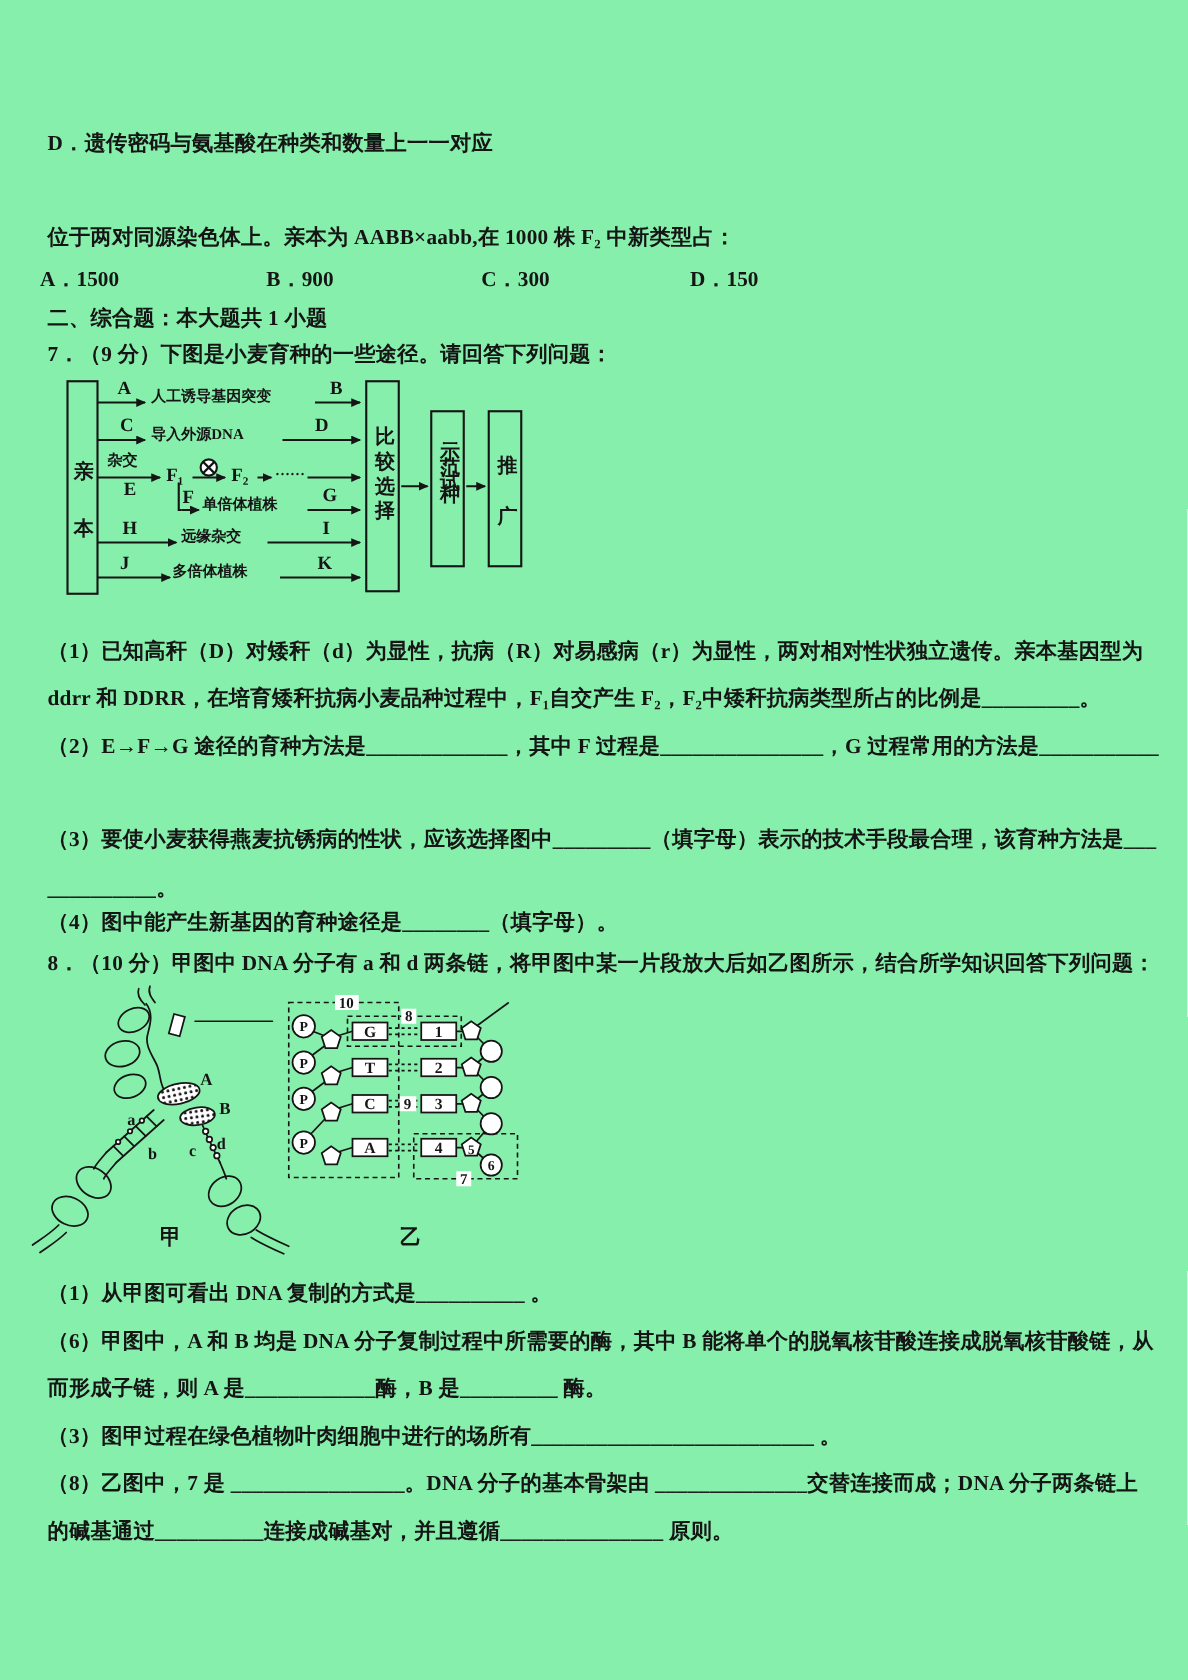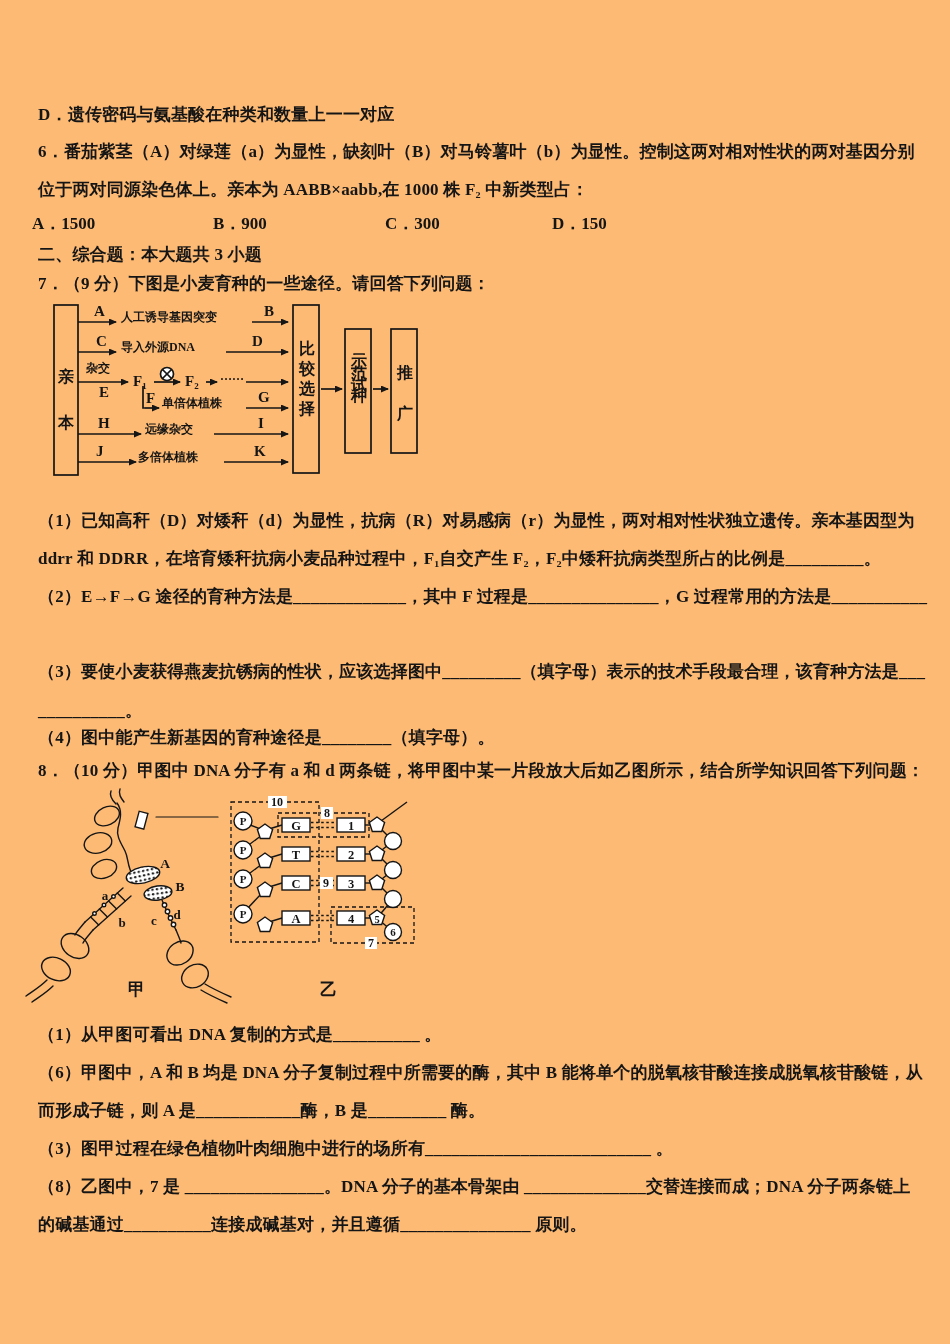--- a/index.html
+++ b/index.html
@@ -1,42 +1,41 @@
 <!DOCTYPE html>
 <html><head>
 <meta charset="utf-8">
 <style>
   html,body{margin:0;padding:0;background:#fff;}
-  .page{position:relative;width:950px;height:1344px;background:#fdba74;overflow:hidden;
+  .page{position:relative;width:950px;height:1344px;background:#86efac;overflow:hidden;
         font-family:"Liberation Serif","DejaVu Serif",serif;font-weight:bold;color:#151515;}
   .line{position:absolute;white-space:nowrap;font-size:17px;line-height:21px;letter-spacing:.2px;}
   .opt{position:absolute;white-space:nowrap;font-size:17px;}
   .dg{position:absolute;}
   .dg svg{position:absolute;left:0;top:0;}
   .dlab{position:absolute;white-space:nowrap;line-height:1;}
   .cn{font-size:12px;}
   .lat{font-size:15px;}
   .vlab{position:absolute;writing-mode:vertical-rl;text-orientation:upright;font-size:16px;
         line-height:1;box-sizing:border-box;padding-right:4px;}
   svg text{font-family:"Liberation Serif","DejaVu Serif",serif;font-weight:bold;fill:#151515;}
   .cap{position:absolute;font-size:17px;}
 </style>
 </head>
 <body>
 
 <div class="page">
 
   <div class="line" style="left:38px;top:104px">D．遗传密码与氨基酸在种类和数量上一一对应</div>
-  <div class="line" style="left:38px;top:141px">6．番茄紫茎（A）对绿莲（a）为显性，缺刻叶（B）对马铃薯叶（b）为显性。控制这两对相对性状的两对基因分别</div>
   <div class="line" style="left:38px;top:179px">位于两对同源染色体上。亲本为 AABB×aabb,在 1000 株 F₂ 中新类型占：</div>
   <div class="opt" style="left:32px;top:212px">A．1500</div>
   <div class="opt" style="left:213px;top:212px">B．900</div>
   <div class="opt" style="left:385px;top:212px">C．300</div>
   <div class="opt" style="left:552px;top:212px">D．150</div>
-  <div class="line" style="left:38px;top:244px">二、综合题：本大题共 3 小题</div>
+  <div class="line" style="left:38px;top:244px">二、综合题：本大题共 1 小题</div>
   <div class="line" style="left:38px;top:273px">7．（9 分）下图是小麦育种的一些途径。请回答下列问题：</div>
 
   <div class="dg" style="left:42px;top:296px;width:385px;height:186px">
     <svg viewBox="0 0 385 186" width="385" height="186">
       <defs>
         <marker id="ar" markerWidth="9" markerHeight="8" refX="7" refY="3.5" orient="auto" markerUnits="userSpaceOnUse">
           <path d="M0,0 L8,3.5 L0,7 Z" fill="#151515"></path>
         </marker>
       </defs>
       <g stroke="#151515" stroke-width="1.7" fill="none">

